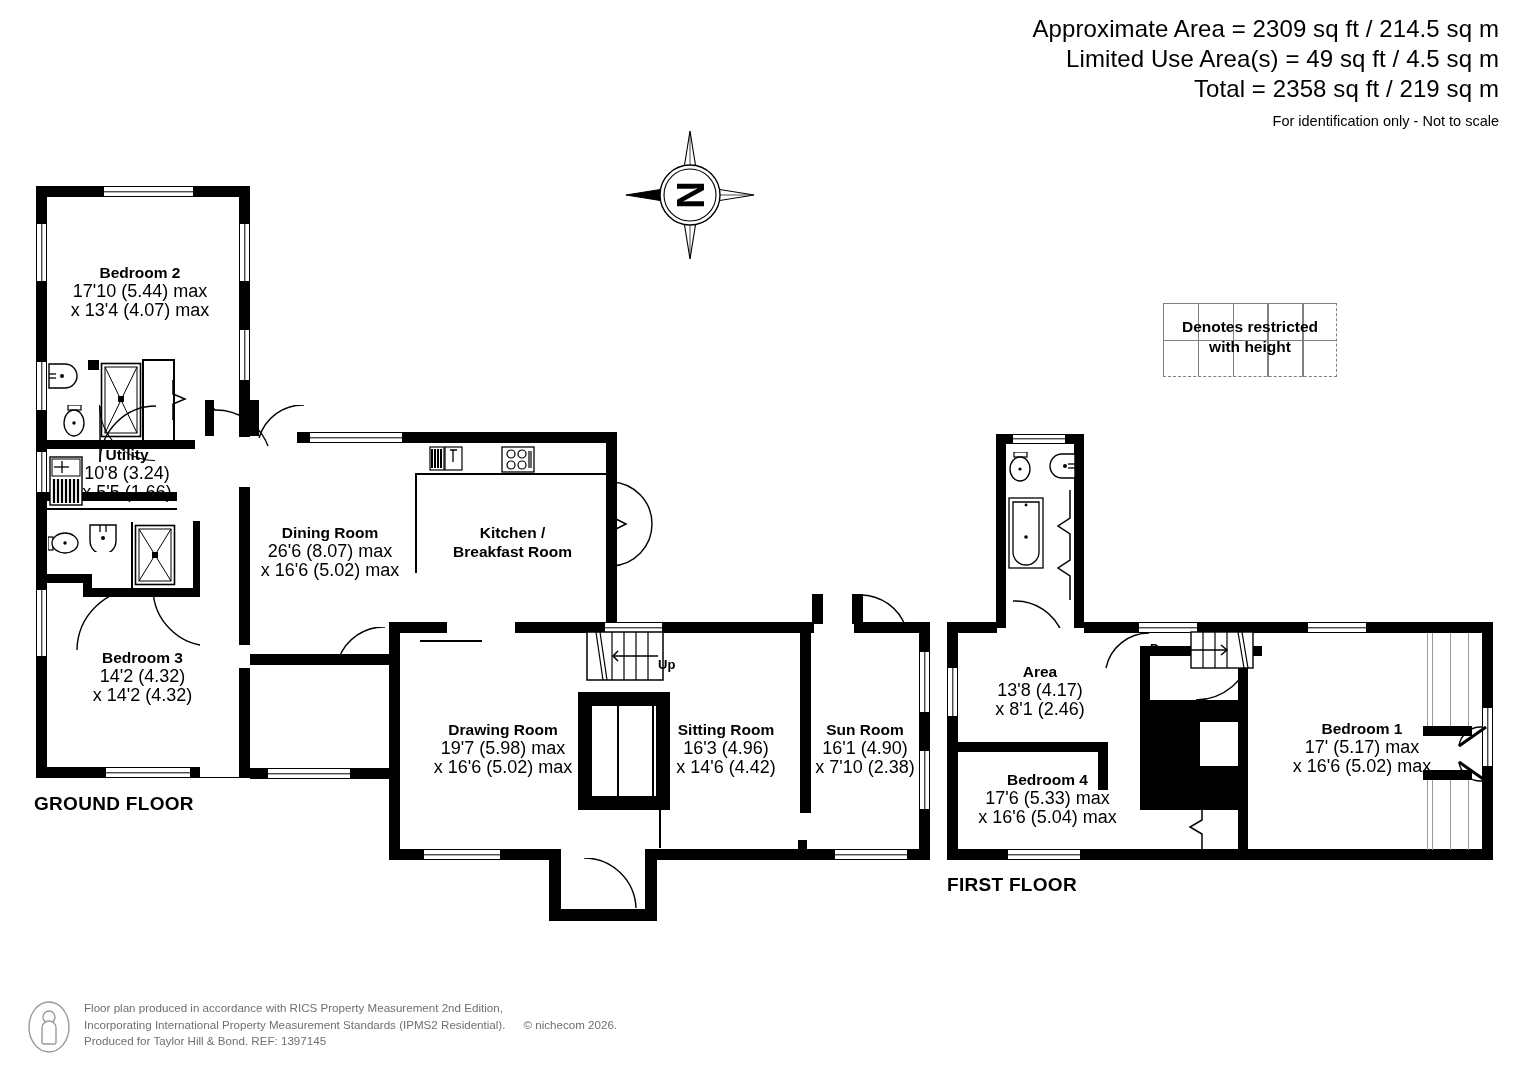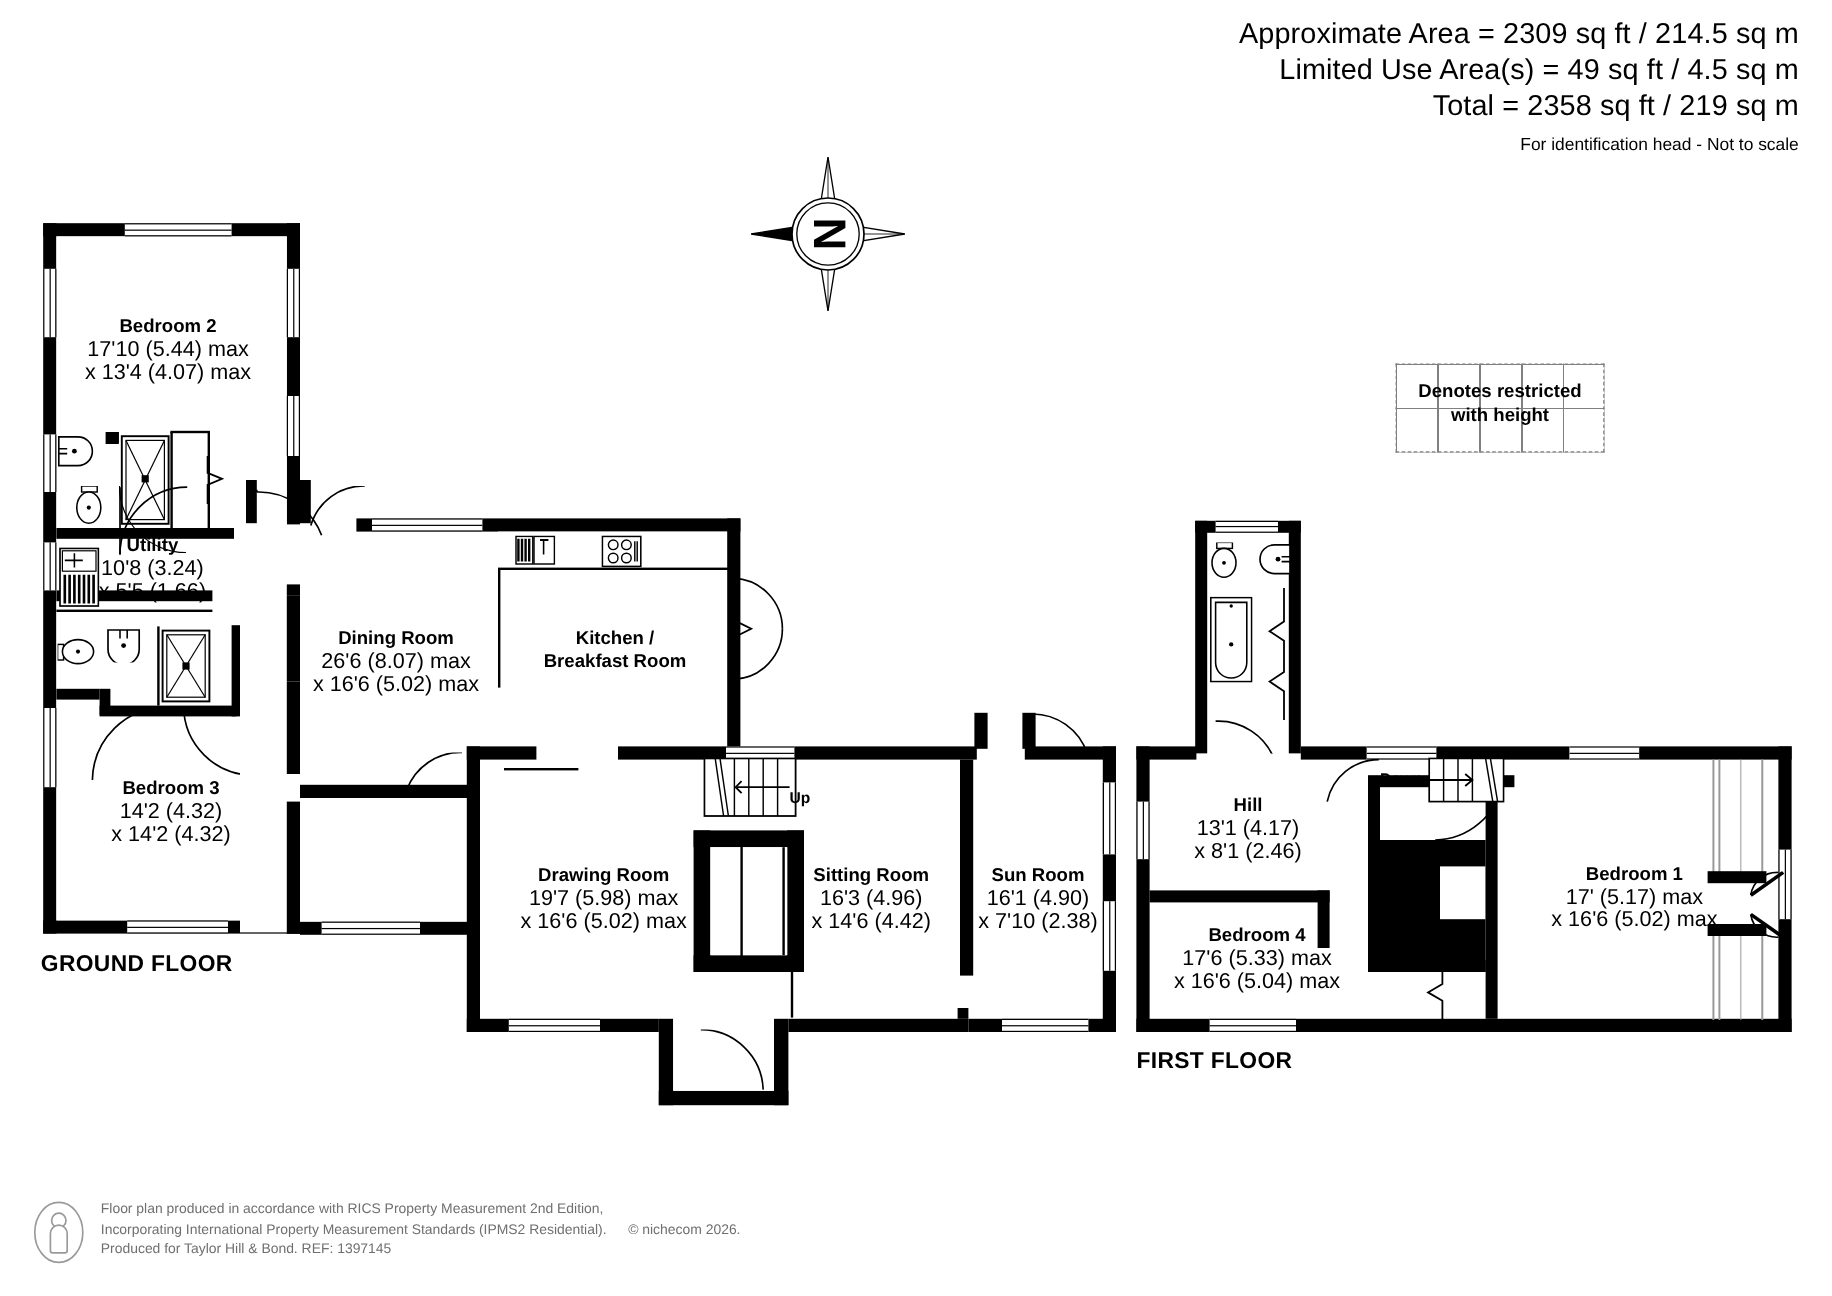--- a/index.html
+++ b/index.html
@@ -61,21 +61,21 @@
 </style>
 </head>
 <body>
 
 <div class="stage">
 
   <div id="area-header">
     <div class="big">Approximate Area = 2309 sq ft / 214.5 sq m</div>
     <div class="big">Limited Use Area(s) = 49 sq ft / 4.5 sq m</div>
     <div class="big">Total = 2358 sq ft / 219 sq m</div>
-    <div class="small">For identification head - Not to scale</div>
+    <div class="small">For identification only - Not to scale</div>
   </div>
 
   <div id="compass">
     <svg width="140" height="140" viewBox="0 0 140 140">
 
       <polygon points="70,6 79,62 70,70 61,62" fill="#fff" stroke="#000" stroke-width="1.1"></polygon>
       <polygon points="70,134 79,78 70,70 61,78" fill="#fff" stroke="#000" stroke-width="1.1"></polygon>
       <polygon points="134,70 78,79 70,70 78,61" fill="#fff" stroke="#000" stroke-width="1.1"></polygon>
       <polygon points="6,70 62,79 70,70 62,61" fill="#000" stroke="#000" stroke-width="1.1"></polygon>
       <line x1="70" y1="6" x2="70" y2="134" stroke="#000" stroke-width="0.7"></line>
@@ -467,22 +467,22 @@
     <svg style="position:absolute;left:1458px;top:726px;" width="30" height="22">
       <path d="M1 20 A22 22 0 0 1 24 1" fill="none" stroke="#000" stroke-width="1.4"></path>
       <line x1="1" y1="20" x2="28" y2="1" stroke="#000" stroke-width="3"></line>
     </svg>
     <svg style="position:absolute;left:1458px;top:760px;" width="30" height="22">
       <path d="M1 2 A22 22 0 0 0 24 21" fill="none" stroke="#000" stroke-width="1.4"></path>
       <line x1="1" y1="2" x2="28" y2="21" stroke="#000" stroke-width="3"></line>
     </svg>
 
     <div class="label" style="left:975px;top:662px;width:130px;">
-      <div class="nm">Hill</div>
-      <div class="dim">13'1 (4.17)</div>
+      <div class="nm">Area</div>
+      <div class="dim">13'8 (4.17)</div>
       <div class="dim">x 8'1 (2.46)</div>
     </div>
     <div class="label" style="left:960px;top:770px;width:175px;">
       <div class="nm">Bedroom 4</div>
       <div class="dim">17'6 (5.33) max</div>
       <div class="dim">x 16'6 (5.04) max</div>
     </div>
     <div class="label" style="left:1272px;top:719px;width:180px;">
       <div class="nm">Bedroom 1</div>
       <div class="dim">17' (5.17) max</div>

